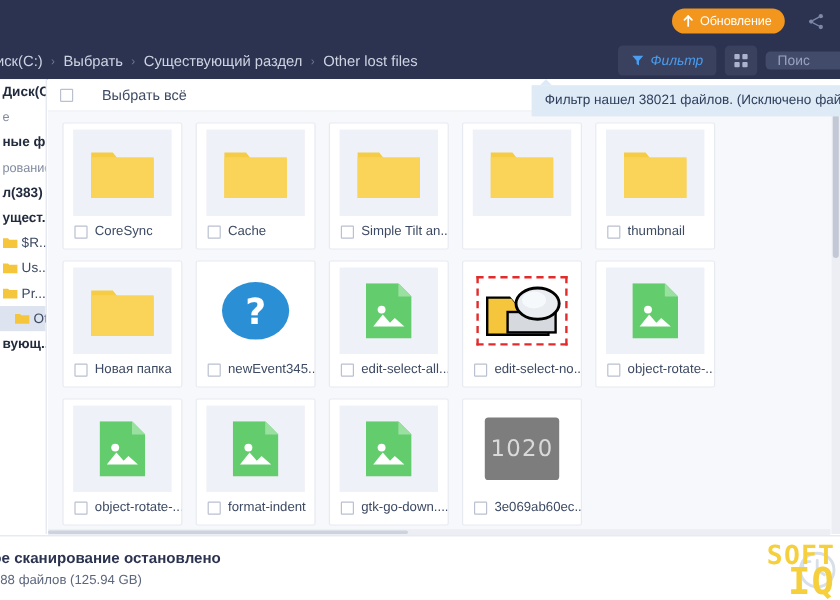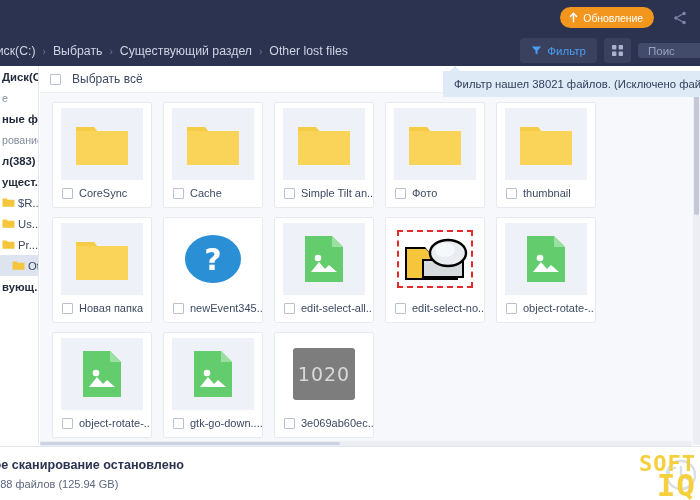--- a/index.html
+++ b/index.html
@@ -40,20 +40,21 @@
 
   
   .hdr-controls {
     position: absolute; right: 0; top: 38px;
     display: flex; align-items: center; gap: 7px;
   }
   .filter-btn {
     height: 25px; padding: 0 11px; border-radius: 4px;
     background: #39415f; display: flex; align-items: center; gap: 5px;
     cursor: pointer;
+    font-style: italic;
   }
   .filter-btn .lbl { font-size: 11.5px; color: #4a9df0; }
   .funnel-icon { width: 11px; height: 11px; display:block; }
   .grid-btn {
     width: 27px; height: 25px; border-radius: 4px; background: #39415f;
     display: flex; align-items: center; justify-content: center; cursor: pointer;
   }
   .grid-icon { width: 13px; height: 13px; display: block; }
   .search-box {
     height: 15px; width: 62px; border-radius: 4px 0 0 4px;
@@ -95,21 +96,21 @@
   .mini-folder { width: 13px; height: 11px; flex: 0 0 13px; display: block; }
 
   
   .main {
     position: absolute; left: 40px; top: 66px; width: 660px; height: 379px;
     background: #f7f8fb;
   }
   .selectall-bar {
     position: absolute; left: 0; top: 0; width: 660px; height: 27px;
     background: #ffffff; border-bottom: 1px solid #eceef4;
-    display: flex; align-items: center; padding-left: 10px; gap: 11px;
+    display: flex; align-items: center; padding-left: 10px; gap: 24px;
   }
   .selectall-bar .lbl { font-size: 12px; color: #3d4a63; }
 
   .cbx {
     width: 11px; height: 11px; border: 1px solid #b9c0d0;
     background: #fff; border-radius: 1px; flex: 0 0 11px; cursor: pointer;
   }
 
   .grid-area {
     position: absolute; left: 0; top: 27px; width: 660px; height: 352px;
@@ -366,24 +367,20 @@
           <span class="nm">Simple Tilt an...</span>
         </div>
       </div>
 
       <div class="tile">
         <div class="thumb">
           <svg class="folder-icon" viewBox="0 0 54 44">
             <path d="M1 5 h18 l4 5 h30 v33 H1 z" fill="#f5cc44"></path>
             <path d="M1 9 h52 v34 H1 z" fill="#fad459"></path>
           </svg>
-        </div>
-        <div class="tile-foot">
-          <div class="cbx"></div>
-          <span class="nm">Фото</span>
         </div>
       </div>
 
       <div class="tile">
         <div class="thumb">
           <svg class="folder-icon" viewBox="0 0 54 44">
             <path d="M1 5 h18 l4 5 h30 v33 H1 z" fill="#f5cc44"></path>
             <path d="M1 9 h52 v34 H1 z" fill="#fad459"></path>
           </svg>
         </div>
@@ -475,20 +472,34 @@
             <circle cx="13" cy="22" r="3.3" fill="#fff"></circle>
             <path d="M6 36 l8-10 6 7 4-4 8 7 z" fill="#fff"></path>
           </svg>
         </div>
         <div class="tile-foot">
           <div class="cbx"></div>
           <span class="nm">object-rotate-...</span>
         </div>
       </div>
 
+      <div class="tile">
+        <div class="thumb">
+          <svg class="imgfile-icon" viewBox="0 0 38 46">
+            <path d="M0 0 h27 l11 11 v35 H0 z" fill="#63cc6d"></path>
+            <path d="M27 0 l11 11 h-11 z" fill="#9ae0a0"></path>
+            <circle cx="13" cy="22" r="3.3" fill="#fff"></circle>
+            <path d="M6 36 l8-10 6 7 4-4 8 7 z" fill="#fff"></path>
+          </svg>
+        </div>
+        <div class="tile-foot">
+          <div class="cbx"></div>
+          <span class="nm">format-indent</span>
+        </div>
+      </div>
 
       <div class="tile">
         <div class="thumb">
           <svg class="imgfile-icon" viewBox="0 0 38 46">
             <path d="M0 0 h27 l11 11 v35 H0 z" fill="#63cc6d"></path>
             <path d="M27 0 l11 11 h-11 z" fill="#9ae0a0"></path>
             <circle cx="13" cy="22" r="3.3" fill="#fff"></circle>
             <path d="M6 36 l8-10 6 7 4-4 8 7 z" fill="#fff"></path>
           </svg>
         </div>

